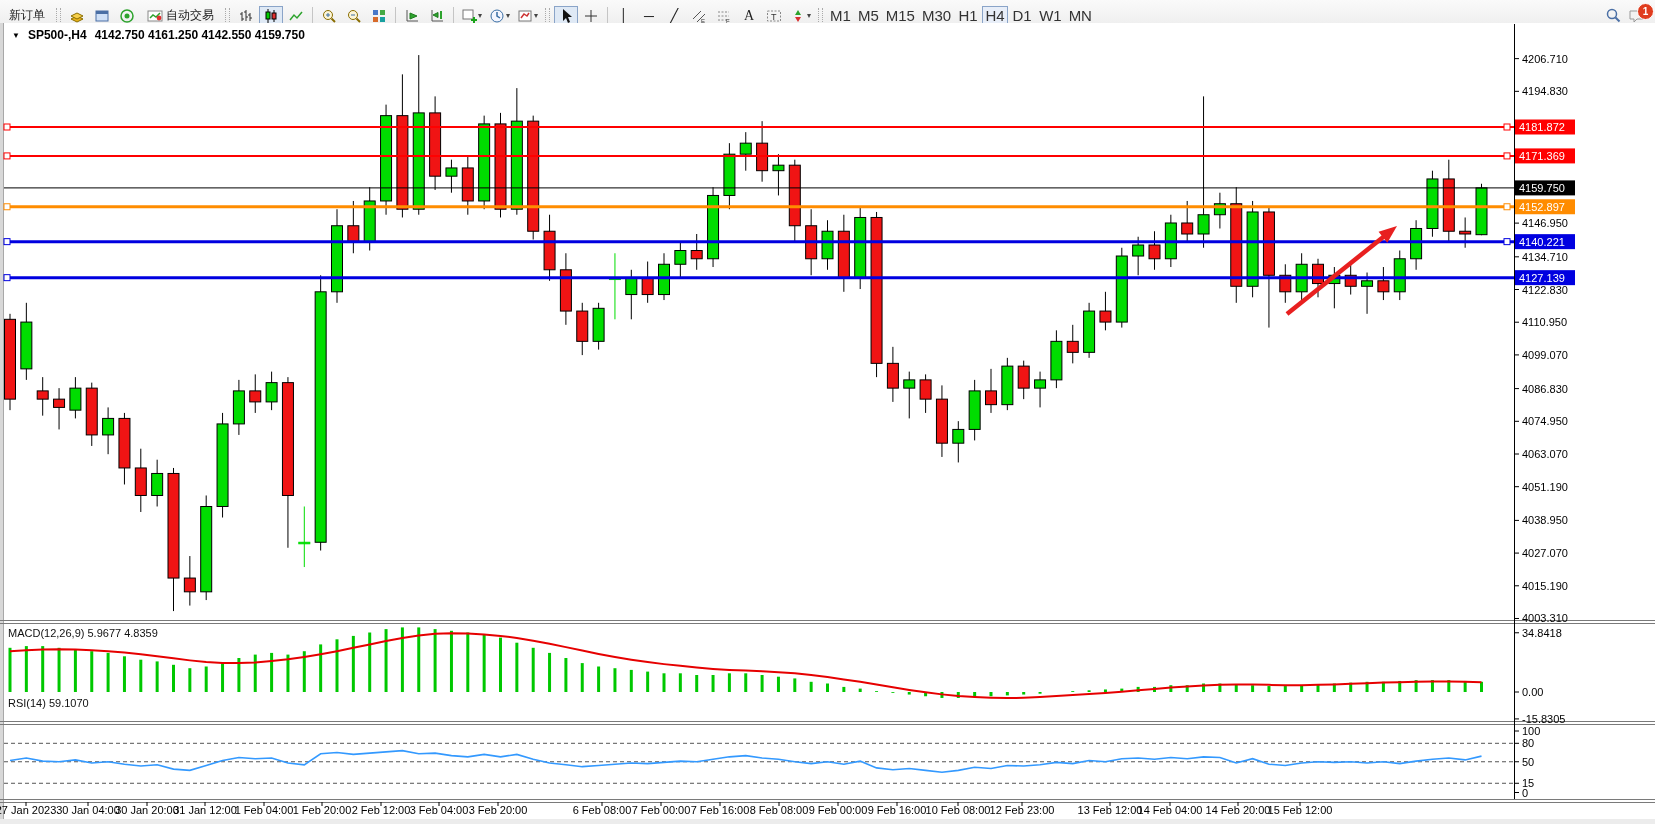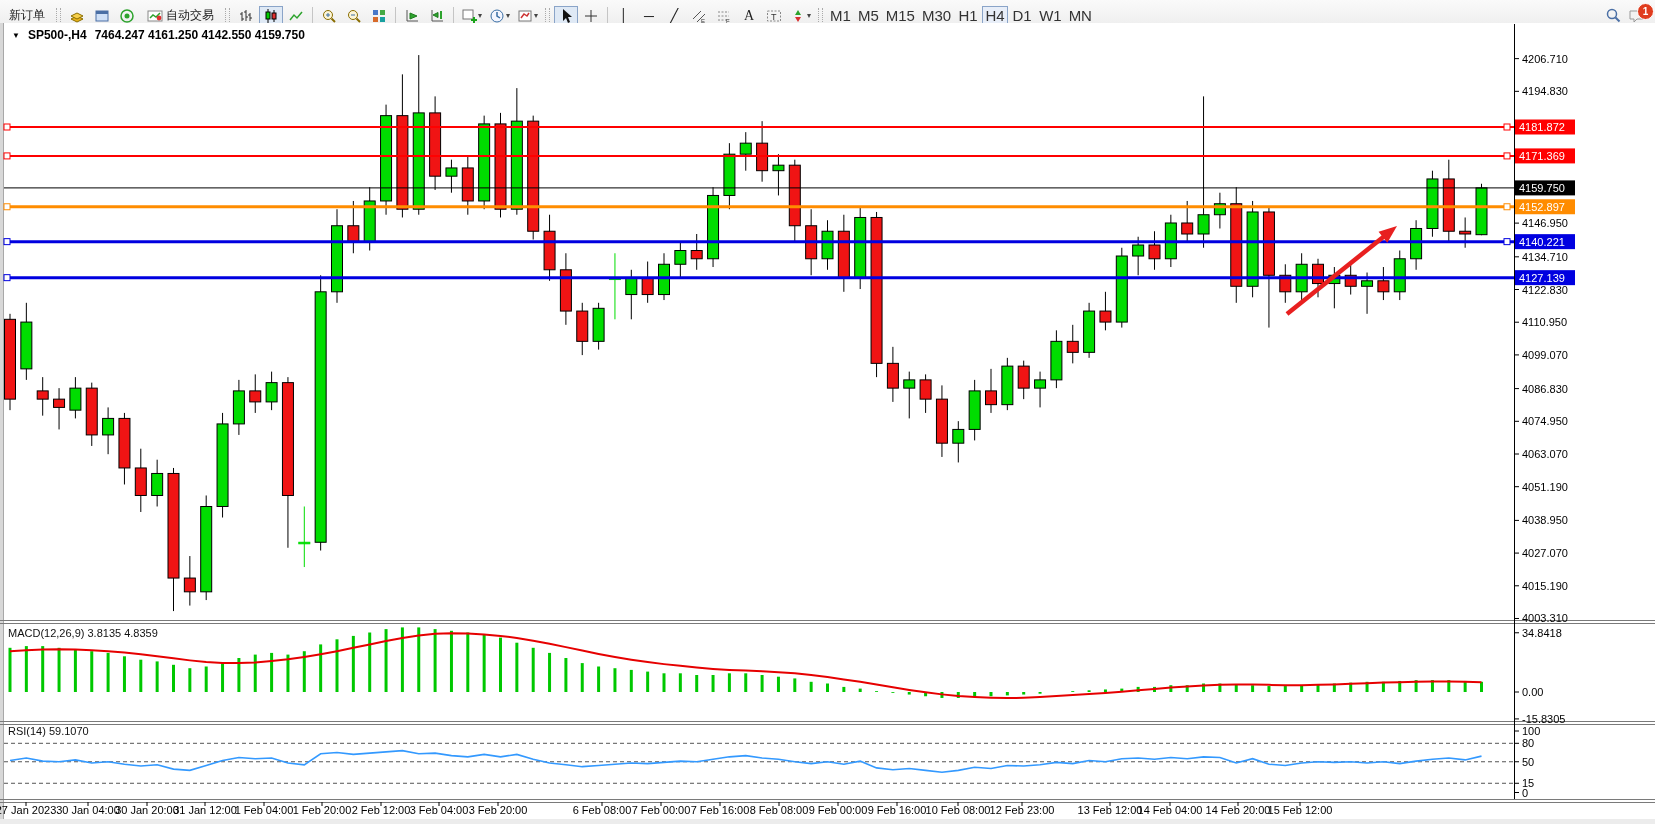--- a/index.html
+++ b/index.html
@@ -812,20 +812,20 @@
       <text x="1238" y="814" font-size="11" fill="#000" text-anchor="middle">14 Feb 20:00</text>
       <line x1="1300" y1="802" x2="1300" y2="806" stroke="#000"></line>
       <text x="1300" y="814" font-size="11" fill="#000" text-anchor="middle">15 Feb 12:00</text>
       <line x1="1287" y1="314" x2="1389.1913119055696" y2="232.24695047554425" stroke="#e82020" stroke-width="4.5"></line>
       <polygon points="1397,226 1387.3172267629066,242.71059252208084 1378.5714960971445,231.7784291898784" fill="#e82020"></polygon>
     </svg>
 
   <div class="chart-title">
     <span class="tri">▼</span>
     <span>SP500-,H4</span>
-    <span>7464.247 4161.250 4142.550 4159.750</span>
+    <span>4142.750 4161.250 4142.550 4159.750</span>
   </div>
 
-  <div class="pane-label" style="top:627px">MACD(12,26,9) 3.8135 4.8359</div>
-  <div class="pane-label" style="top:725px">RSI(14) 59.1070</div>
+  <div class="pane-label" style="top:627px">MACD(12,26,9) 5.9677 4.8359</div>
+  <div class="pane-label" style="top:697px">RSI(14) 59.1070</div>
 
   <div class="bottom-strip"></div>
 </div>
 
 </body></html>

